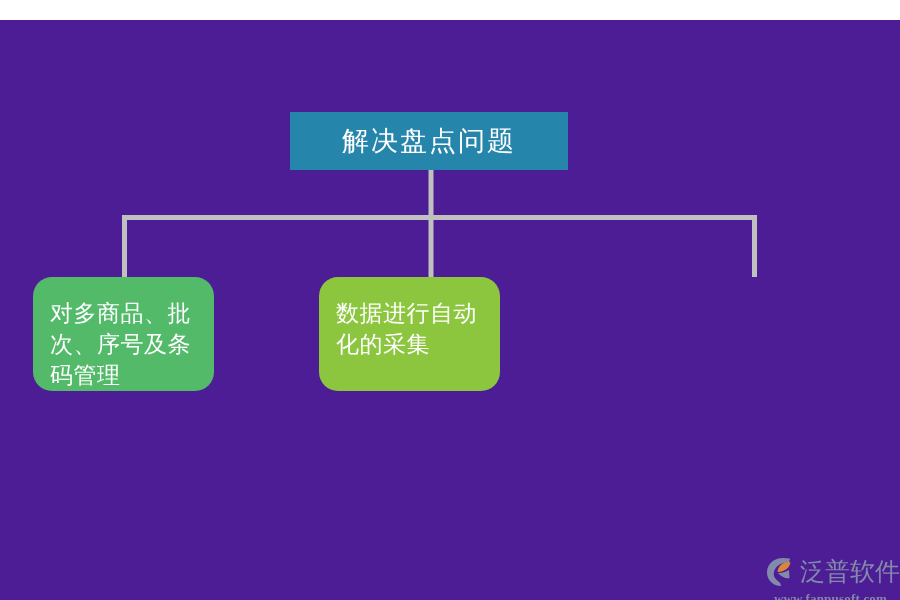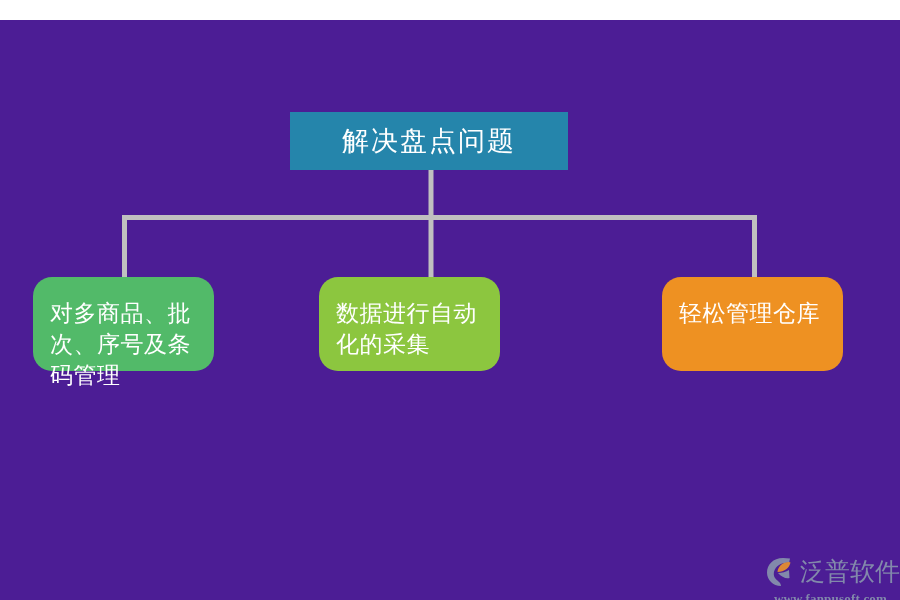--- a/index.html
+++ b/index.html
@@ -51,21 +51,21 @@
     letter-spacing: 2px;
     white-space: nowrap;
     font-weight: 400;
   }
 
   
   .leaf-node {
     position: absolute;
     top: 257px;
     width: 181px;
-    height: 94px;
+    height: 114px;
     border-radius: 19px;
     box-sizing: border-box;
     display: flex;
     align-items: flex-start;
     justify-content: flex-start;
   }
   .leaf-label {
     color: #ffffff;
     font-size: 23px;
     line-height: 31px;
@@ -141,23 +141,20 @@
   </div>
 
   <div class="leaf-node" id="leaf-0">
     <span class="leaf-label">对多商品、批次、序号及条码管理</span>
   </div>
 
   <div class="leaf-node" id="leaf-1">
     <span class="leaf-label">数据进行自动化的采集</span>
   </div>
 
-  <div class="leaf-node" id="leaf-2">
-    <span class="leaf-label">轻松管理仓库</span>
-  </div>
 
   <div class="watermark">
     <div class="wm-row">
       <svg class="wm-mark" viewBox="0 0 64 62" xmlns="http://www.w3.org/2000/svg">
         <path d="M34 4 C14 4 2 18 2 33 C2 48 14 60 30 60 C30 52 22 50 18 44 C13 36 16 24 26 18 C32 14 40 13 46 14 L48 5 Z" fill="#8793ad"></path>
         <path d="M46 12 C34 12 24 20 23 32 C30 32 36 30 41 26 C45 23 48 18 49 13 Z" fill="#e8922e"></path>
         <path d="M24 34 C32 34 40 32 46 28 L47 44 C40 46 31 42 24 34 Z" fill="#8793ad"></path>
       </svg>
       <span class="wm-name">泛普软件</span>
     </div>

